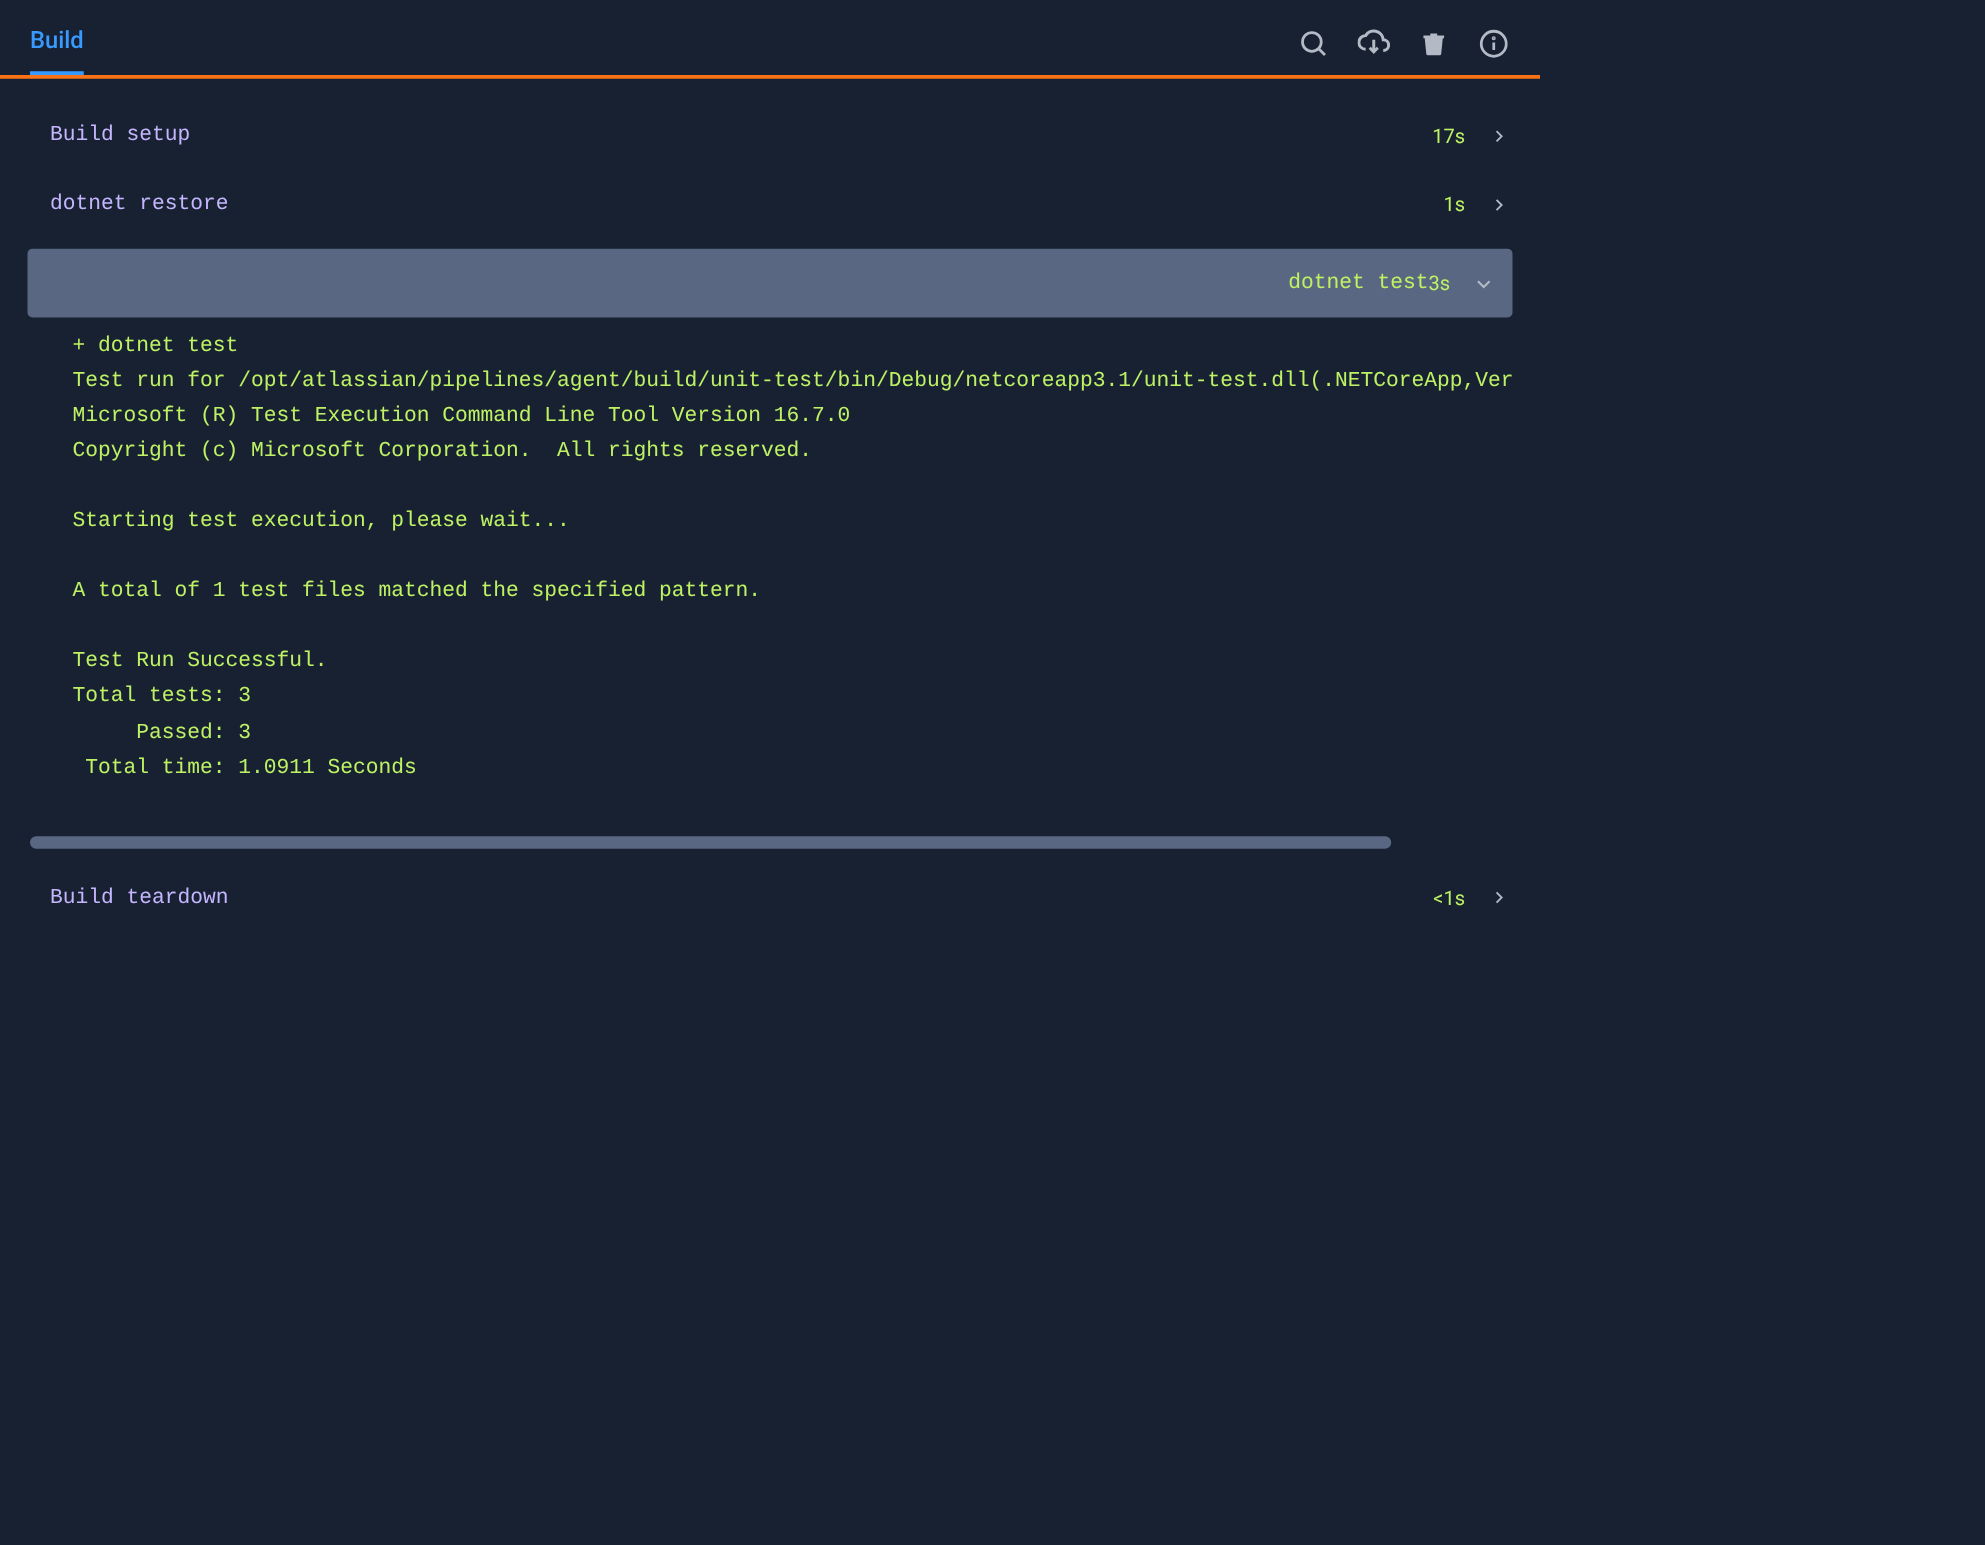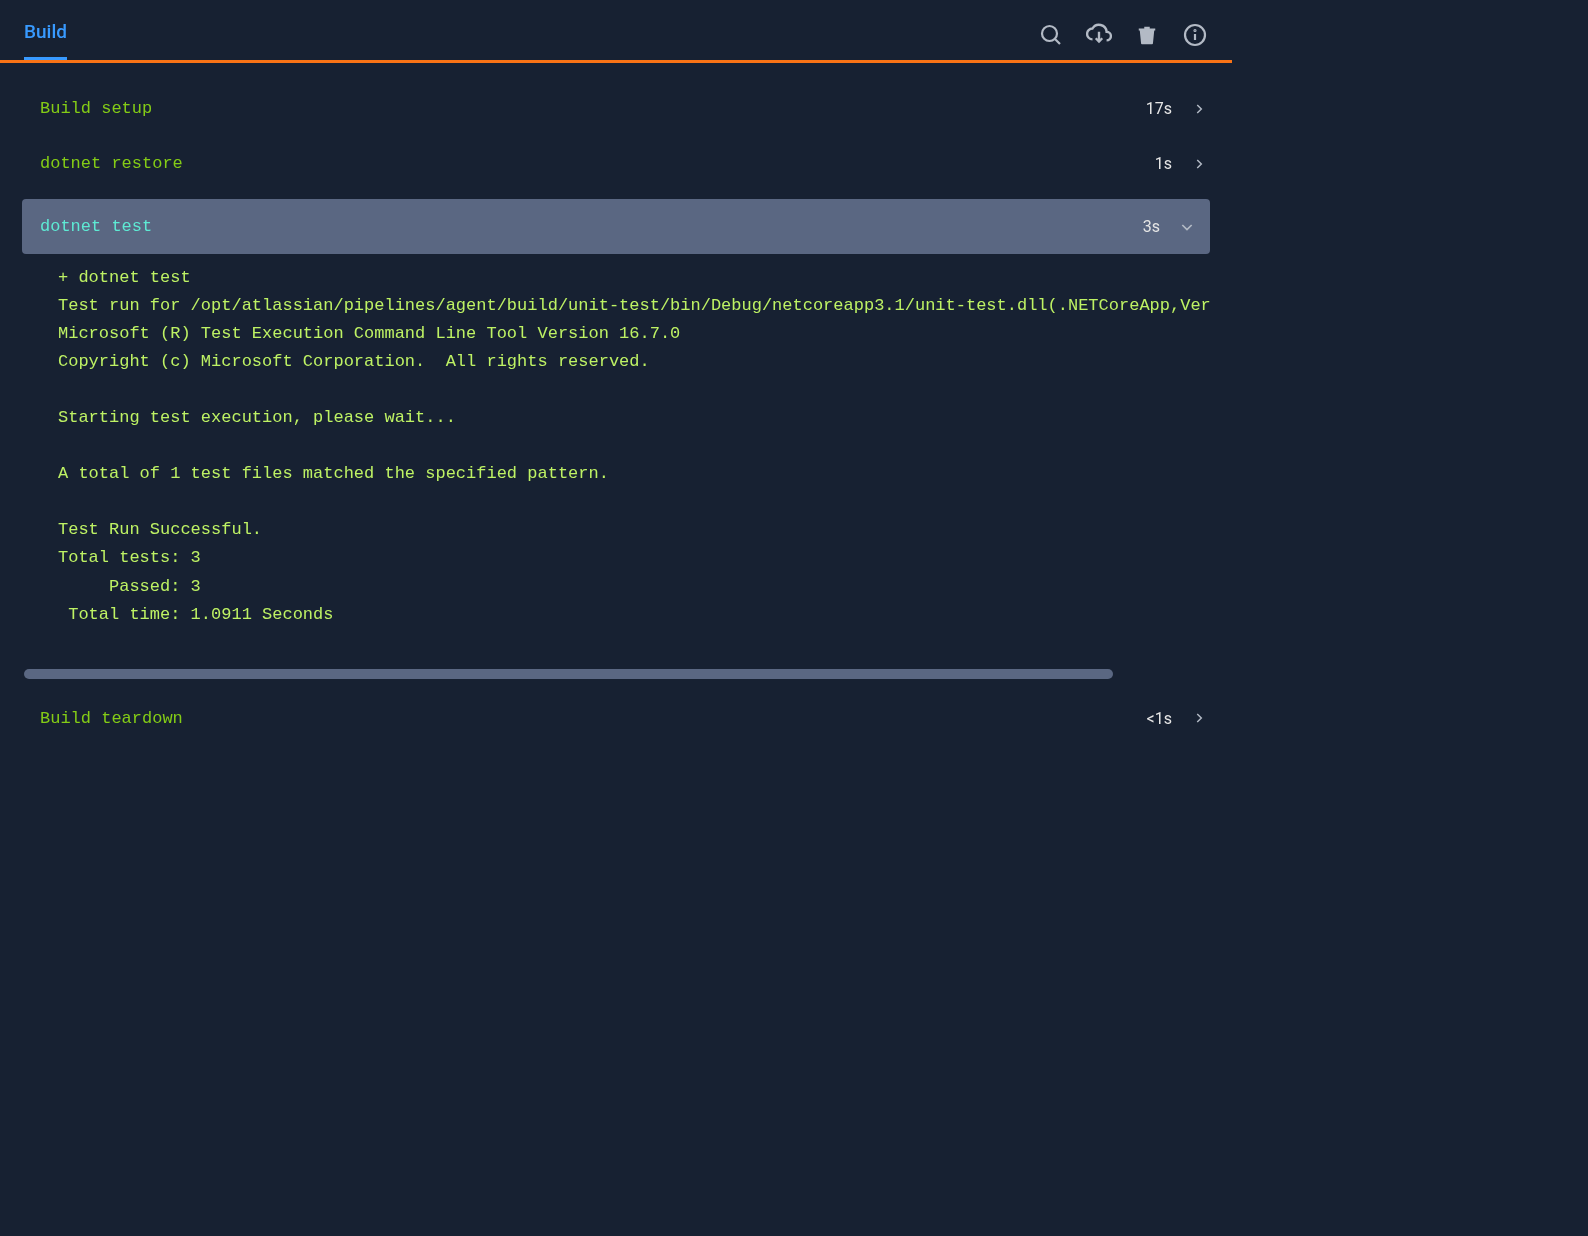--- a/index.html
+++ b/index.html
@@ -50,24 +50,24 @@
     cursor: pointer;
     font-family: "SFMono-Regular", Consolas, "Liberation Mono", Menlo, monospace;
     font-size: 17px;
   }
   .step-row.expanded {
     background: #5a6782;
     border-radius: 4px;
     margin: 8px 22px 0 22px;
     padding: 18px 14px 18px 18px;
   }
-  .step-name { flex: 1; color: #84cc16; }
-  .step-row.expanded .step-name { color: #5eead4; }
+  .step-name { flex: 1; color: #c4b5fd; }
+  .step-row.expanded .step-name { color: #bef264; text-align: right; }
   .step-duration {
-    color: #e5e5e5;
+    color: #bef264;
     font-size: 16px;
     margin-right: 18px;
     font-family: -apple-system, BlinkMacSystemFont, "Segoe UI", Roboto, sans-serif;
   }
   .chevron {
     width: 18px;
     height: 18px;
     display: flex;
     align-items: center;
     justify-content: center;

